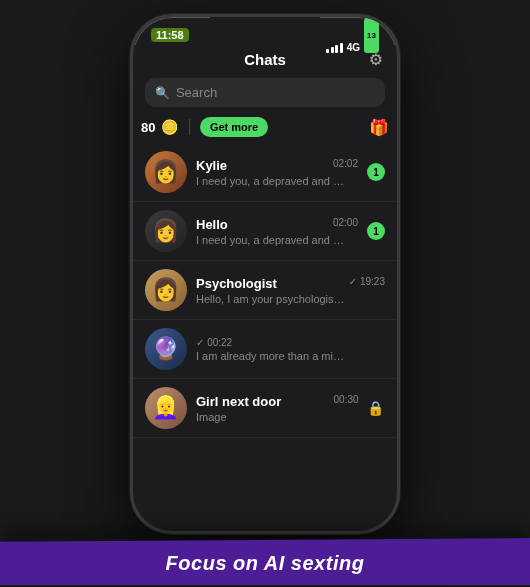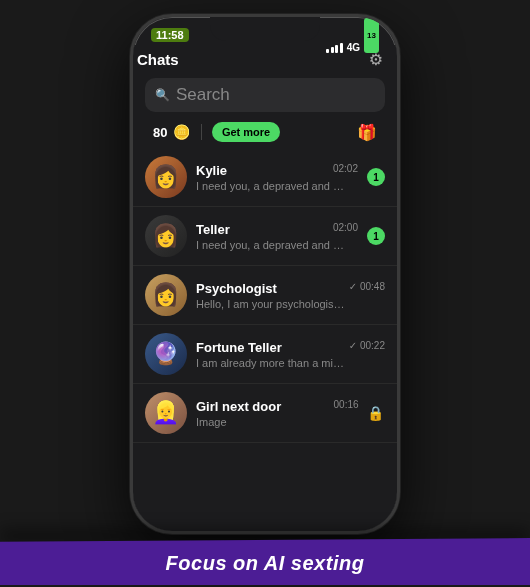--- a/index.html
+++ b/index.html
@@ -92,20 +92,21 @@
     
     .screen {
       background: #1c1c1e;
       height: calc(100% - 28px);
       overflow: hidden;
     }
 
     
     .header {
       display: flex;
+      justify-content: center;
       align-items: center;
       padding: 6px 4px 6px;
       position: relative;
     }
     .header-title {
       font-size: 15px;
       font-weight: 600;
       color: #fff;
     }
     .header-icon {
@@ -123,29 +124,29 @@
       display: flex;
       align-items: center;
       padding: 7px 10px;
       gap: 6px;
     }
     .search-icon-svg {
       color: #888;
       font-size: 12px;
     }
     .search-text {
-      font-size: 17px;
+      font-size: 13px;
       color: #888;
     }
 
     
     .coins-row {
       display: flex;
       align-items: center;
-      padding: 6px 20px;
+      padding: 6px 8px;
       gap: 6px;
     }
     .coins-count {
       font-size: 13px;
       font-weight: 600;
       color: #fff;
     }
     .coin-icon {
       font-size: 14px;
     }
@@ -329,53 +330,52 @@
               <span class="chat-time">02:02</span>
             </div>
             <div class="chat-preview">I need you, a depraved and lustful guy, to satisfy your dirtiest fanta...</div>
           </div>
           <div class="chat-badge">1</div>
         </div>
         <div class="chat-item">
           <div class="avatar avatar-emily" style="font-size: 22px;">👩</div>
           <div class="chat-info">
             <div class="chat-name-row">
-              <span class="chat-name">Teller</span>
+              <span class="chat-name">Hello</span>
               <span class="chat-time">02:00</span>
             </div>
             <div class="chat-preview">I need you, a depraved and lustful guy, to satisfy your dirtiest fanta...</div>
           </div>
           <div class="chat-badge">1</div>
         </div>
         <div class="chat-item">
           <div class="avatar avatar-psychologist" style="font-size: 22px;">👩</div>
           <div class="chat-info">
             <div class="chat-name-row">
               <span class="chat-name">Psychologist</span>
-              <span class="chat-time">✓ 00:48</span>
+              <span class="chat-time">✓ 19:23</span>
             </div>
             <div class="chat-preview">Hello, I am your psychologist and will help you solve any situation....</div>
           </div>
         </div>
         <div class="chat-item">
           <div class="avatar avatar-fortune" style="font-size: 22px;">🔮</div>
           <div class="chat-info">
             <div class="chat-name-row">
-              <span class="chat-name">Fortune Teller</span>
               <span class="chat-time">✓ 00:22</span>
             </div>
             <div class="chat-preview">I am already more than a million years old, I have seen how many...</div>
           </div>
         </div>
         <div class="chat-item">
           <div class="avatar avatar-girl" style="font-size: 22px;">👱‍♀️</div>
           <div class="chat-info">
             <div class="chat-name-row">
               <span class="chat-name">Girl next door</span>
-              <span class="chat-time">00:16</span>
+              <span class="chat-time">00:30</span>
             </div>
             <div class="chat-preview">Image</div>
           </div>
           <span class="lock-icon">🔒</span>
         </div>
       </div>
   </div>
 </div>
 
 <div class="shadow-decoration"></div>

